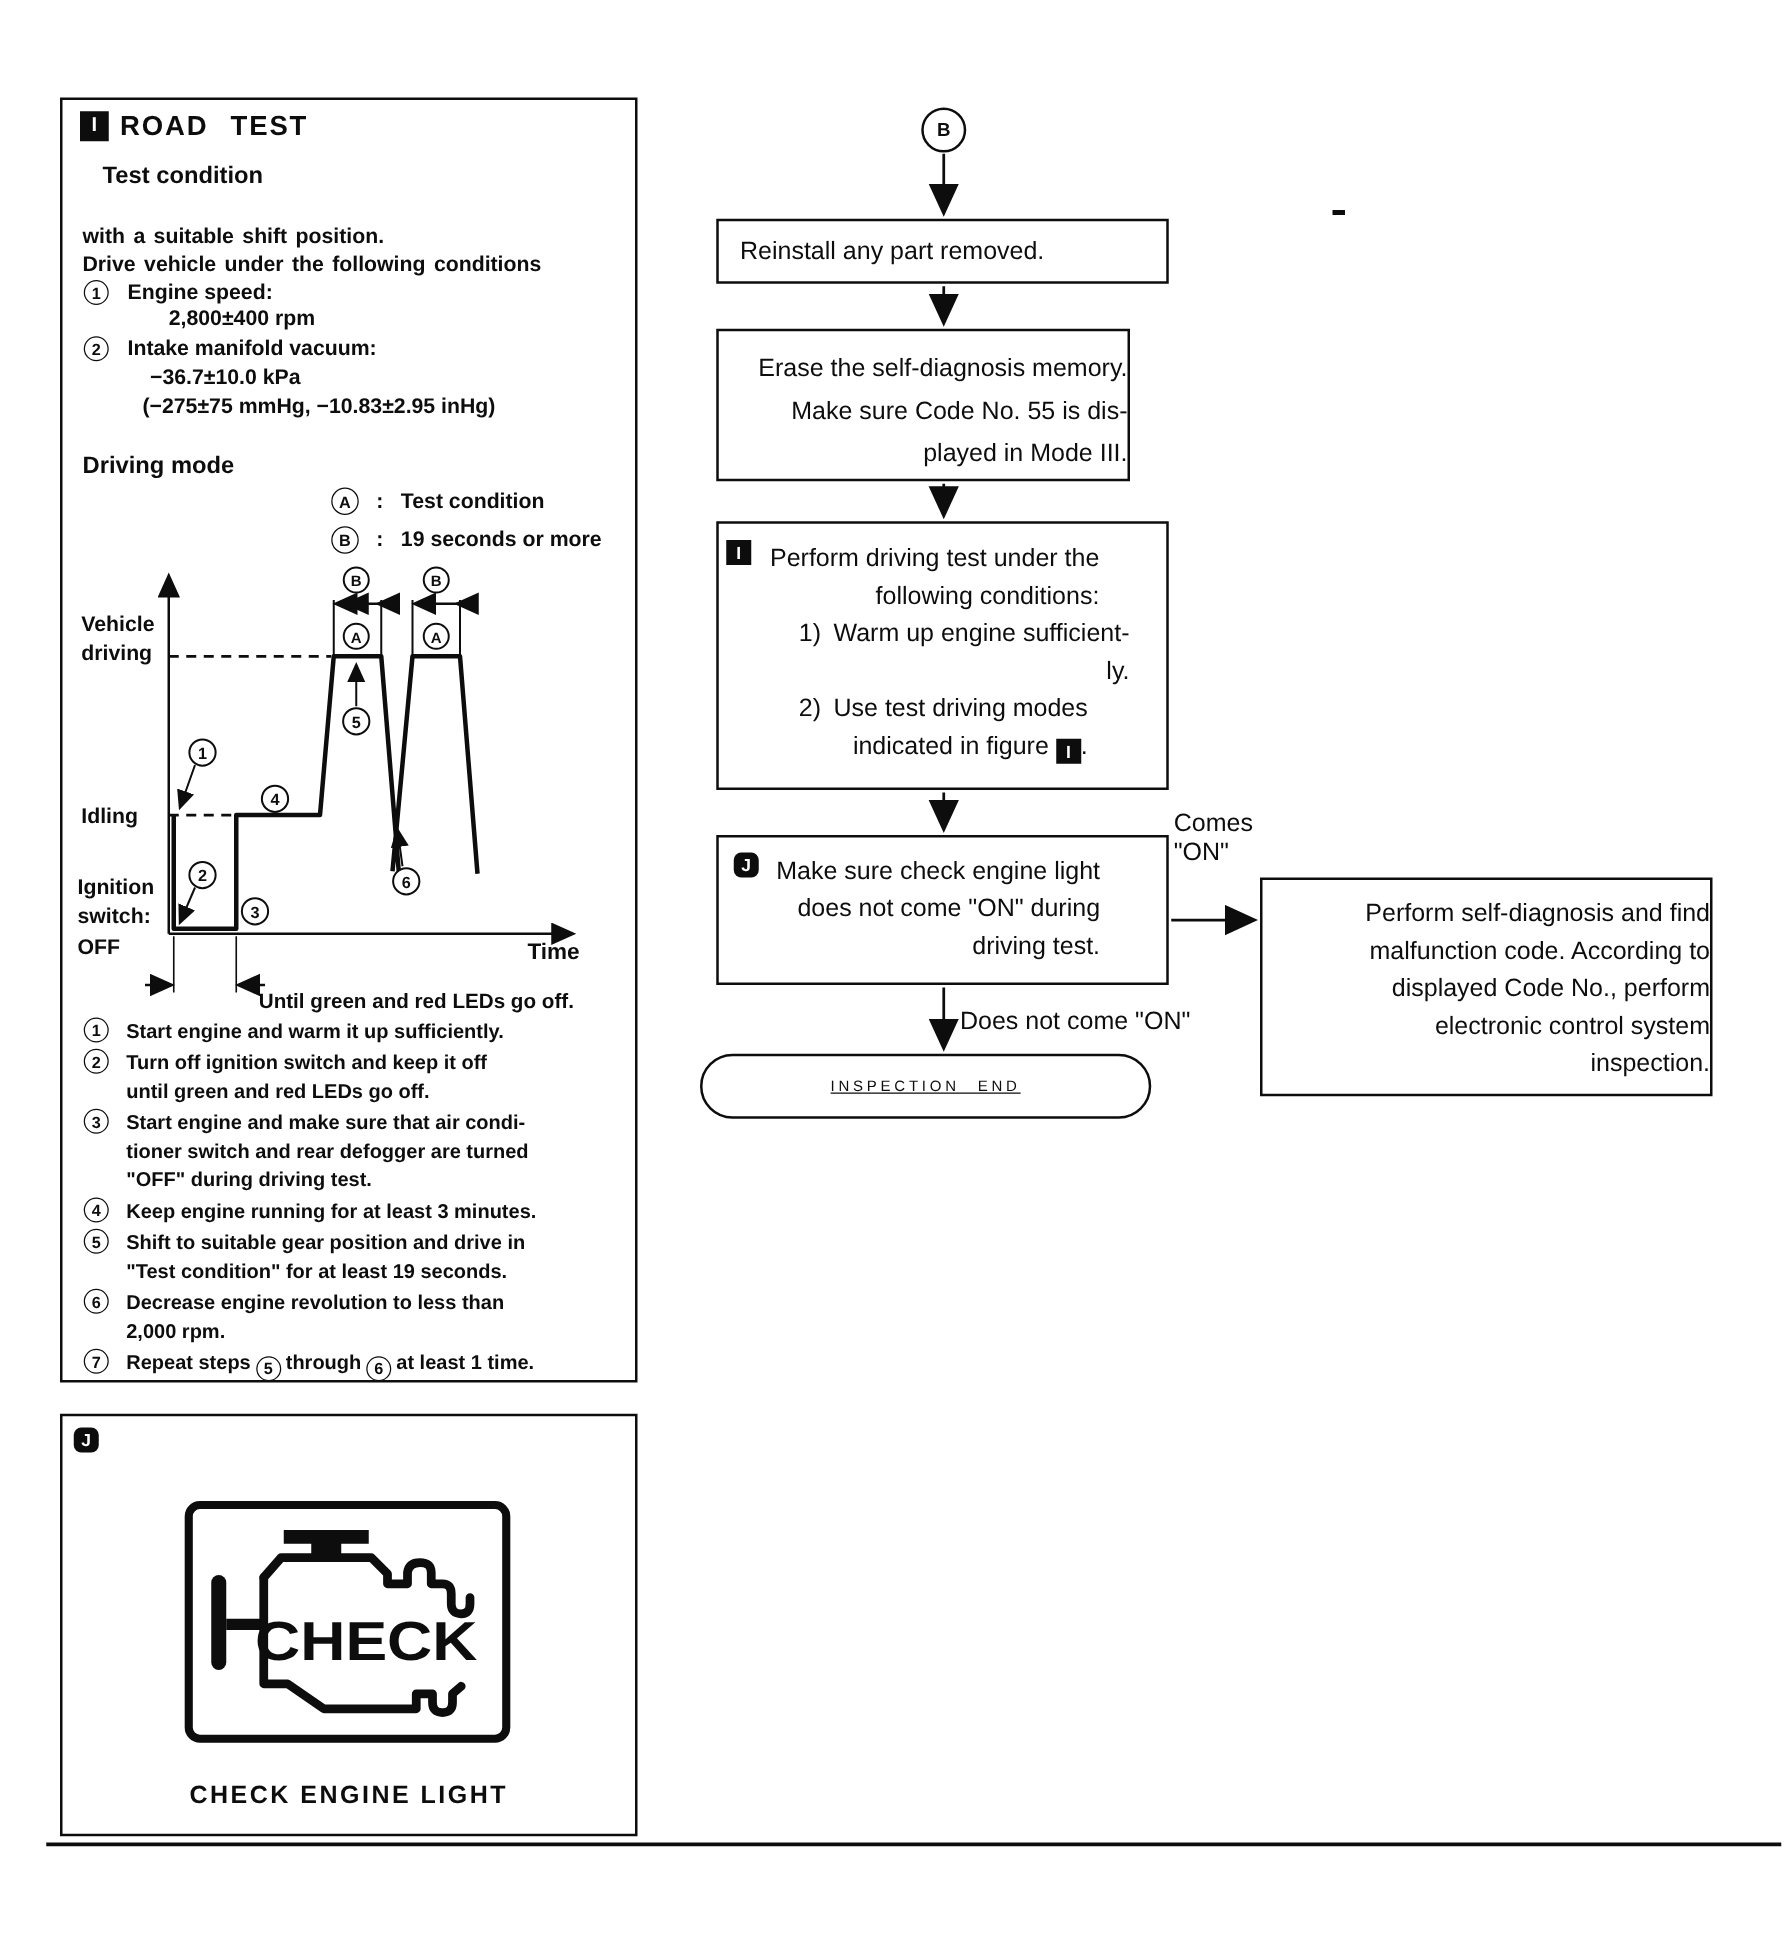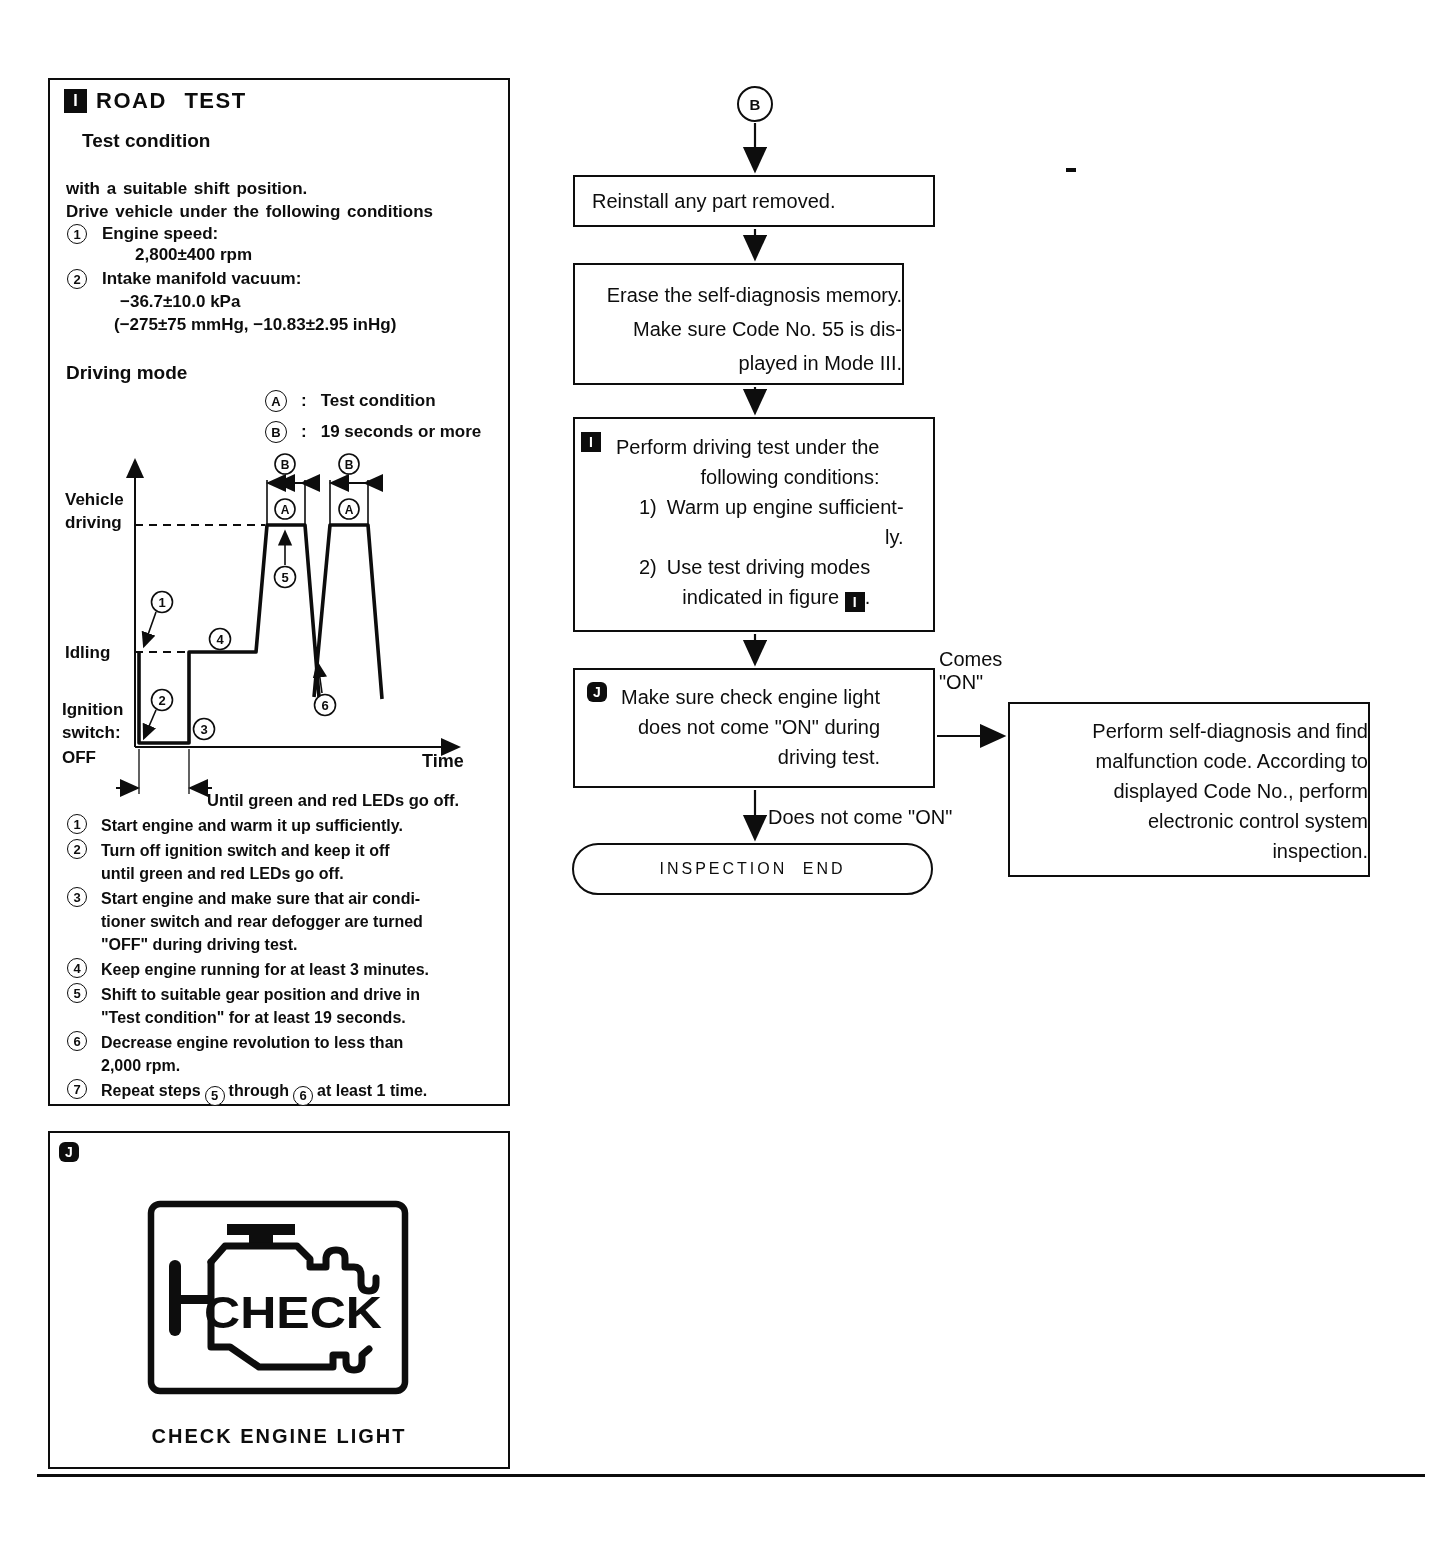--- a/index.html
+++ b/index.html
@@ -57,22 +57,22 @@
   .fc-box { position:absolute; border:2.5px solid #0d0d0d; background:#fff; font-size:20px; line-height:30px;text-align:right; }
   .fc-lines { display:block; }
   .fc-line { display:block; }
   #fc-start { left:737px; top:86px; width:36px; height:36px; border:2.5px solid #0d0d0d; border-radius:50%;
     display:flex; align-items:center; justify-content:center; font-size:15px; font-weight:700; background:#fff; }
   #fc-box1 { left:573px; top:175px; width:362px; height:52px; display:flex; align-items:center; padding-left:17px; }
   #fc-box2 { left:573px; top:263px; width:331px; height:122px; padding:13px 0 0 17px; line-height:34px; }
   #fc-box3 { left:573px; top:417px; width:362px; height:215px; padding-top:13px; }
   #fc-box4 { left:573px; top:668px; width:362px; height:120px; padding-top:12px; }
   #fc-side-box { left:1008px; top:702px; width:362px; height:175px; padding:12px 0 0 12px; }
-  #fc-terminal { left:572px; top:843px; width:361px; height:52px; border-radius:26px;
-    display:flex; align-items:center; justify-content:center; font-size:16px; letter-spacing:3px; word-spacing:8px; }
+  #fc-terminal { left:560px; top:843px; width:361px; height:52px; border-radius:26px;
+    display:flex; align-items:center; justify-content:center; font-size:12px; letter-spacing:3px; word-spacing:8px;text-decoration:underline; }
   .fc-label { position:absolute; font-size:20px; line-height:23px; background:#fff; }
   #label-comes { left:939px; top:648px; }
   #label-notcome { left:768px; top:806px; }
   .box3-row { display:flex; gap:15px; padding-left:6px; }
   .box3-sub { padding-left:64px; display:flex; gap:10px; }
   .indent2 { padding-left:15px; }
   .box4-row { display:flex; gap:14px; padding-left:12px; }
 
   
   .j-badge2 { position:absolute; left:9px; top:9px; }

